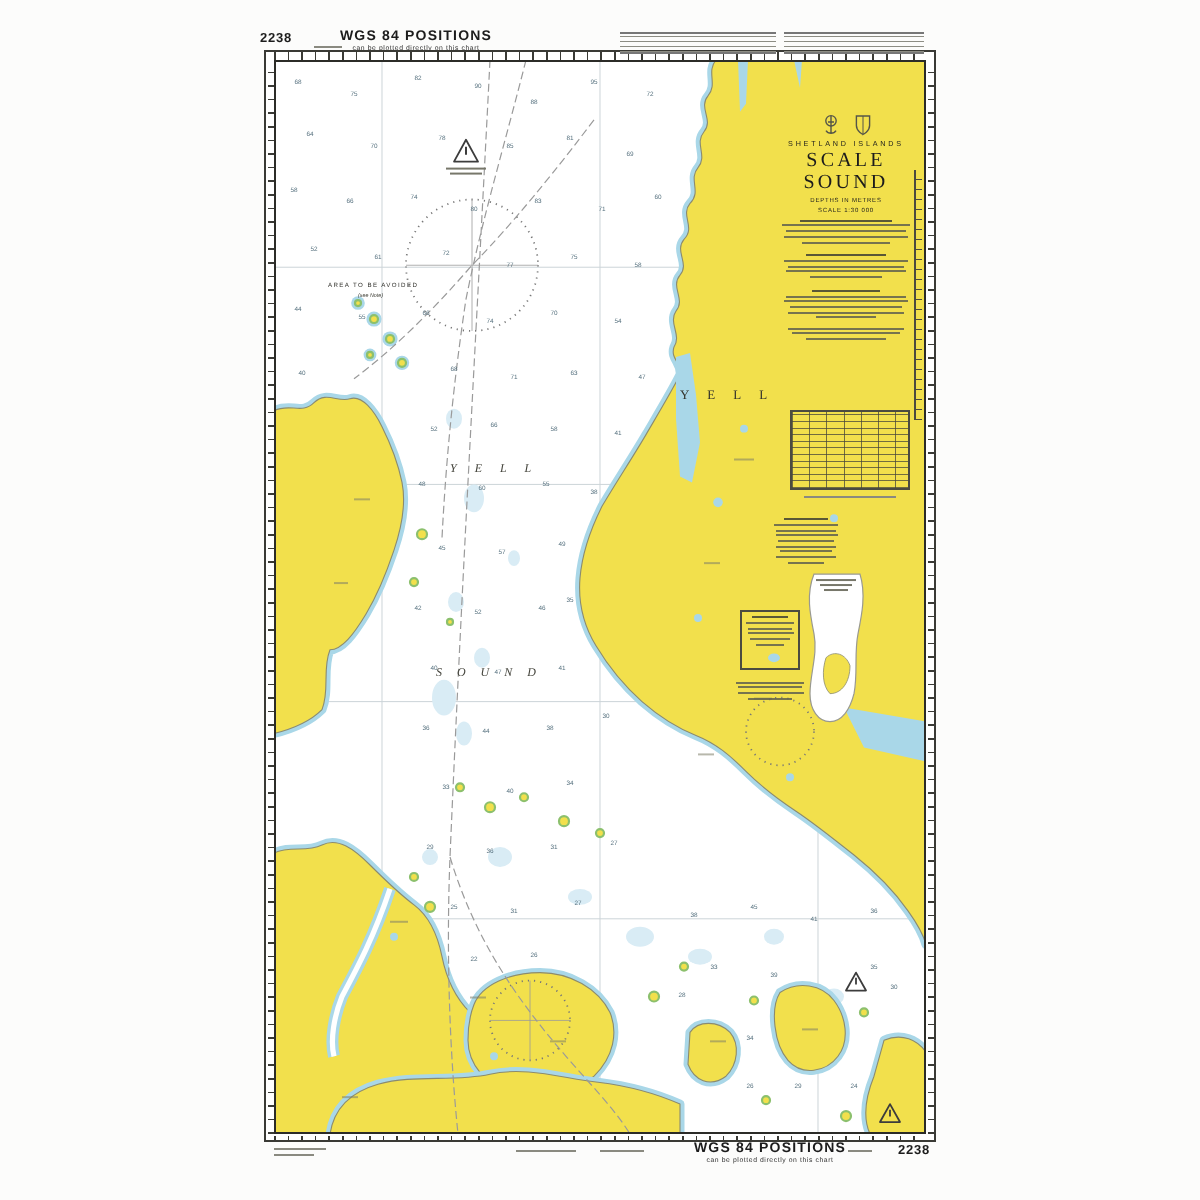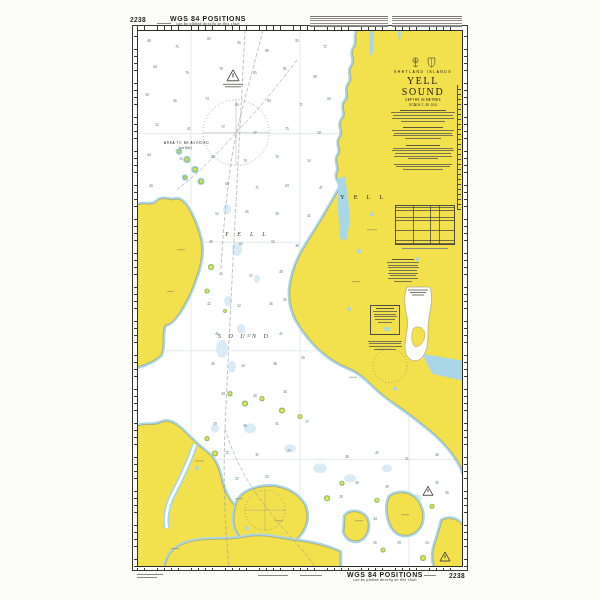--- a/index.html
+++ b/index.html
@@ -343,21 +343,21 @@
     <svg width="9" height="11" viewBox="0 0 9 11">
       <circle cx="4.5" cy="3.4" r="2.6" fill="none" stroke="#555548" stroke-width=".7"></circle>
       <path d="M4.5 1 L4.5 10 M2 8.3 C3 10,6 10,7 8.3 M3 4 L6 4" stroke="#555548" fill="none" stroke-width=".7"></path>
     </svg>
     <svg width="9" height="11" viewBox="0 0 9 11">
       <path d="M1.2 1 h6.6 v4.8 c0 3-3.3 4.4-3.3 4.4 C4.5 10.2 1.2 8.8 1.2 5.8 Z" fill="none" stroke="#555548" stroke-width=".7"></path>
       <line x1="4.5" y1="1" x2="4.5" y2="10" stroke="#555548" stroke-width=".5"></line>
     </svg>
   </div>
   <div class="tb-region">SHETLAND ISLANDS</div>
-  <div class="tb-name">YELL SOUND</div>
+  <div class="tb-name">SCALE SOUND</div>
   <div class="tb-small">DEPTHS IN METRES</div>
   <div class="tb-small">SCALE 1:30 000</div>
   <div>
     <div class="nb hd" style="width:46px"></div>
     <div class="nb" style="width:64px"></div>
       <div class="nb" style="width:60px"></div>
     <div class="nb" style="width:62px"></div>
       <div class="nb" style="width:44px"></div>
     <div class="gap"></div>
     <div class="nb hd" style="width:40px"></div>

